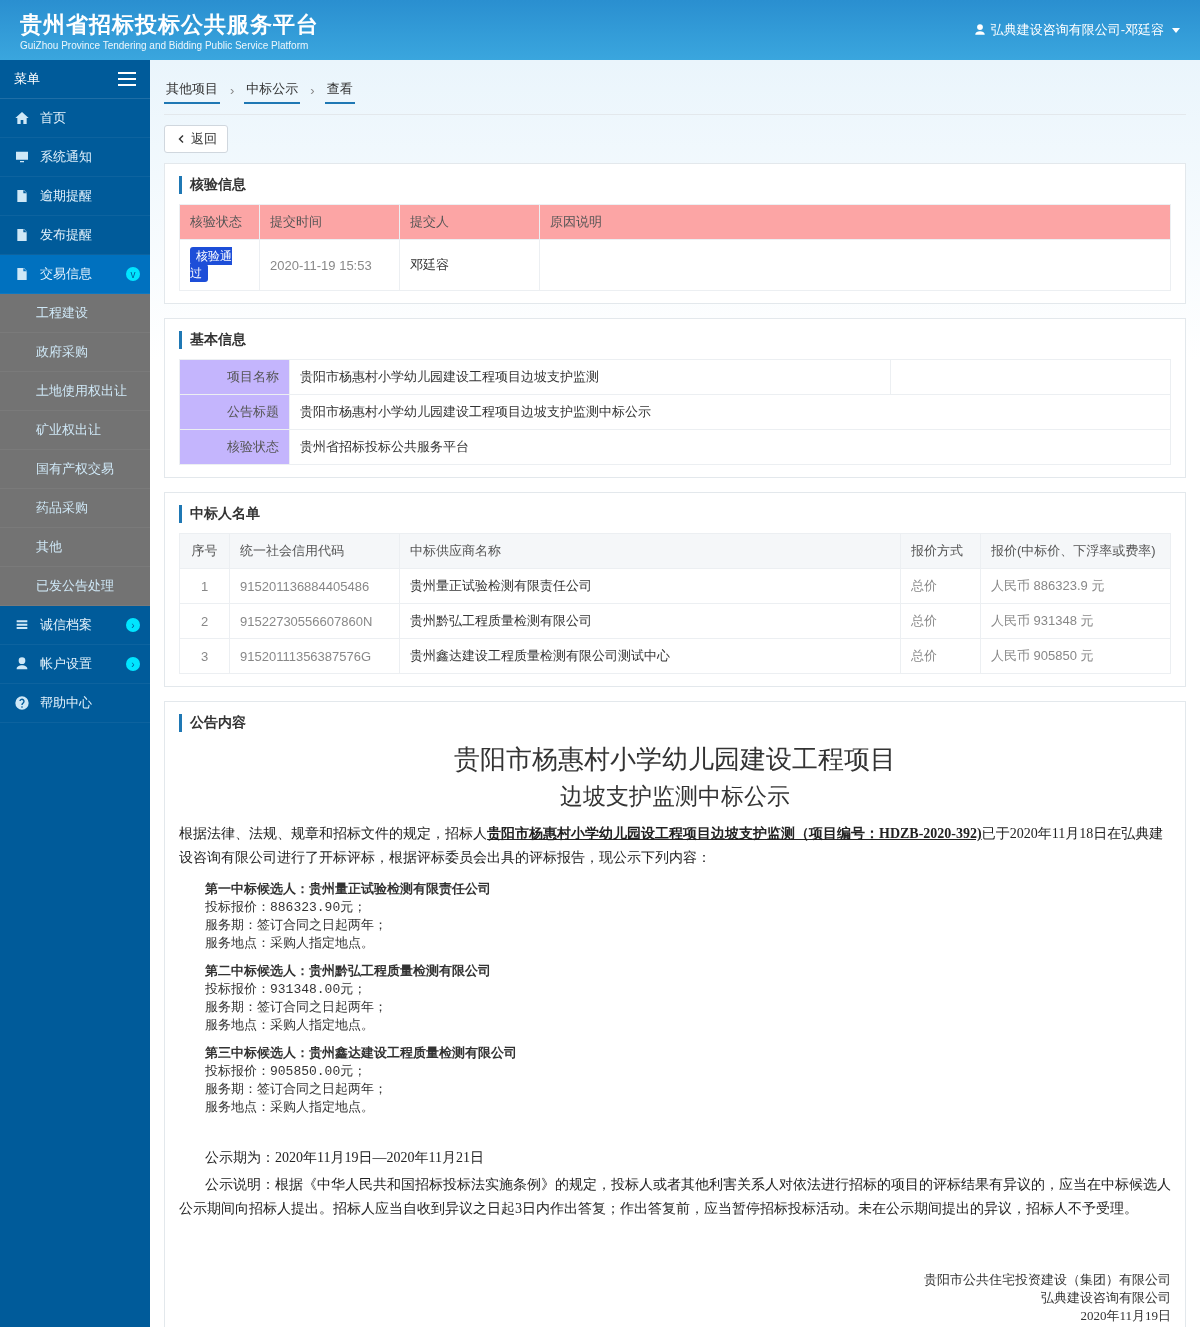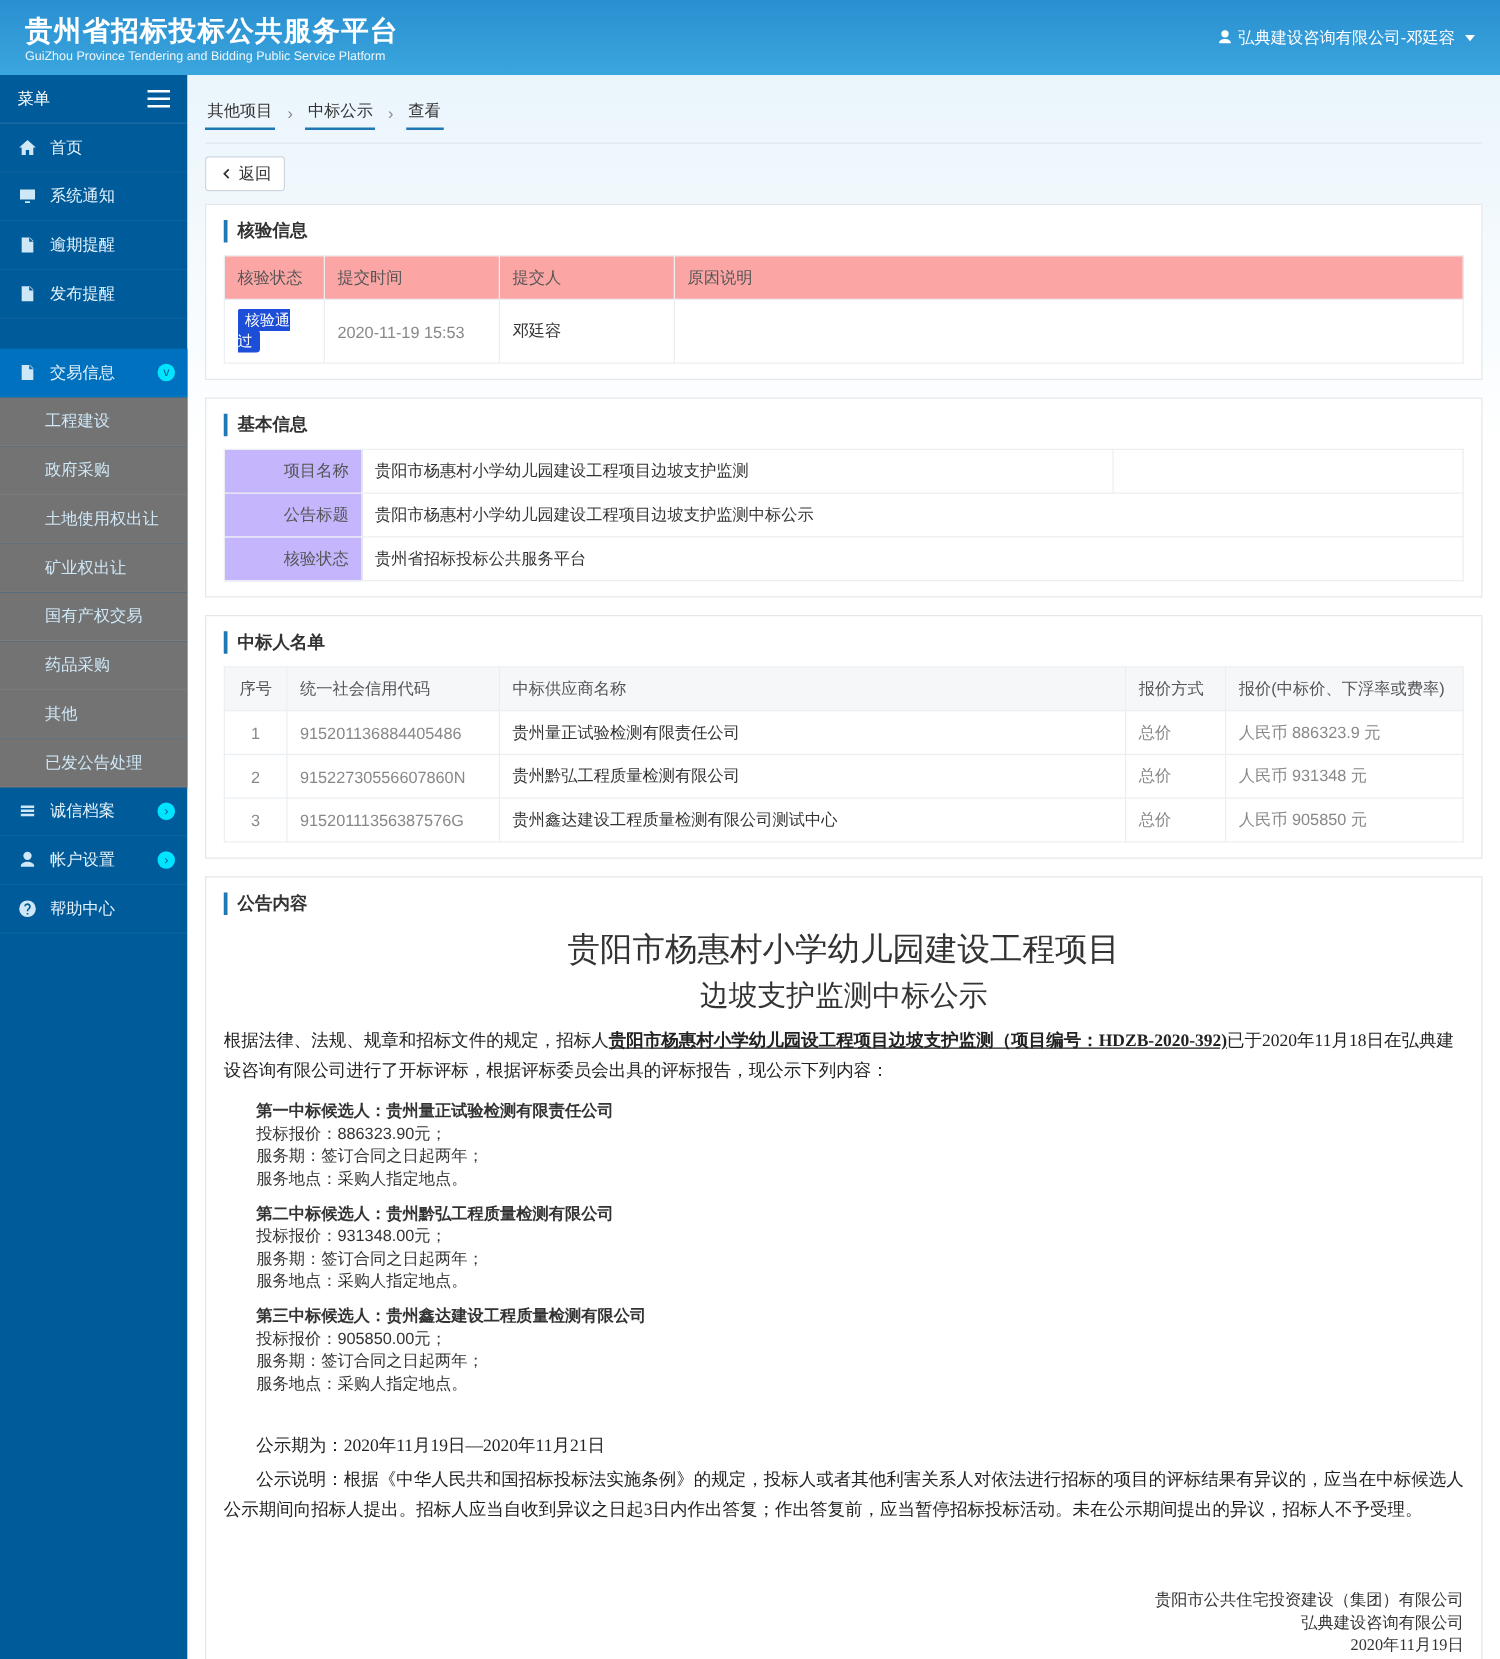--- a/index.html
+++ b/index.html
@@ -46,21 +46,21 @@
   .menu-header .bars { width:18px; height:14px; display:flex; flex-direction:column; justify-content:space-between; cursor:pointer; }
   .menu-header .bars span { height:2px; background:#fff; display:block; }
   .nav-item, .nav-sub {
     display:flex; align-items:center; gap:10px;
     padding: 10px 14px;
     cursor:pointer;
     color:#e3f2fc;
     border-bottom:1px solid rgba(255,255,255,.05);
     position:relative;
   }
-  .nav-item.active, .nav-item:hover { background:#0071bf;margin-top:24px; }
+  .nav-item.active, .nav-item:hover { background:#0071bf; }
   .nav-item .mark {
     position:absolute; right:10px; width:14px; height:14px; border-radius:50%;
     background:#00e5ff; color:#005b9a; font-size:10px; display:flex; align-items:center; justify-content:center;
   }
   .nav-sub { padding-left:36px; background:#737373; color:#cfe8f7; }
   .nav-item svg, .nav-sub svg { width:16px; height:16px; fill:#cfe8f7; flex-shrink:0; }
 
   
   .main {
     flex:1;
@@ -108,21 +108,21 @@
   }
   table.list th { background:#f5f7f9; color:#555; font-weight:normal; }
   table.list td.center, table.list th.center{ text-align:center; }
   table.list td.gray { color:#888; }
 
   
   .anntitle { text-align:center; font-family:SimSun, serif; font-size:26px; margin-top:4px; }
   .anntitle2 { text-align:center; font-family:SimSun, serif; font-size:23px; margin:4px 0 10px 0; }
   .annp { font-family:SimSun, serif; font-size:14px; line-height:1.7; color:#222; }
   .annp .u { text-decoration:underline; font-weight:bold; }
-  .cand { font-family:Liberation Sans, sans-serif; margin:10px 0 0 26px; }
+  .cand { font-family:Liberation Mono, monospace; margin:10px 0 0 26px; }
   .cand .ct { font-weight:bold; }
   .ann-right { text-align:right; font-family:SimSun, serif; margin-top:50px; }
 
   
   .hills {
     position:fixed; bottom:0; left:0; right:0; height:260px; z-index:-1;
     background: linear-gradient(to top, rgba(70,160,120,.25), rgba(255,255,255,0));
     pointer-events:none;
   }
 </style>

